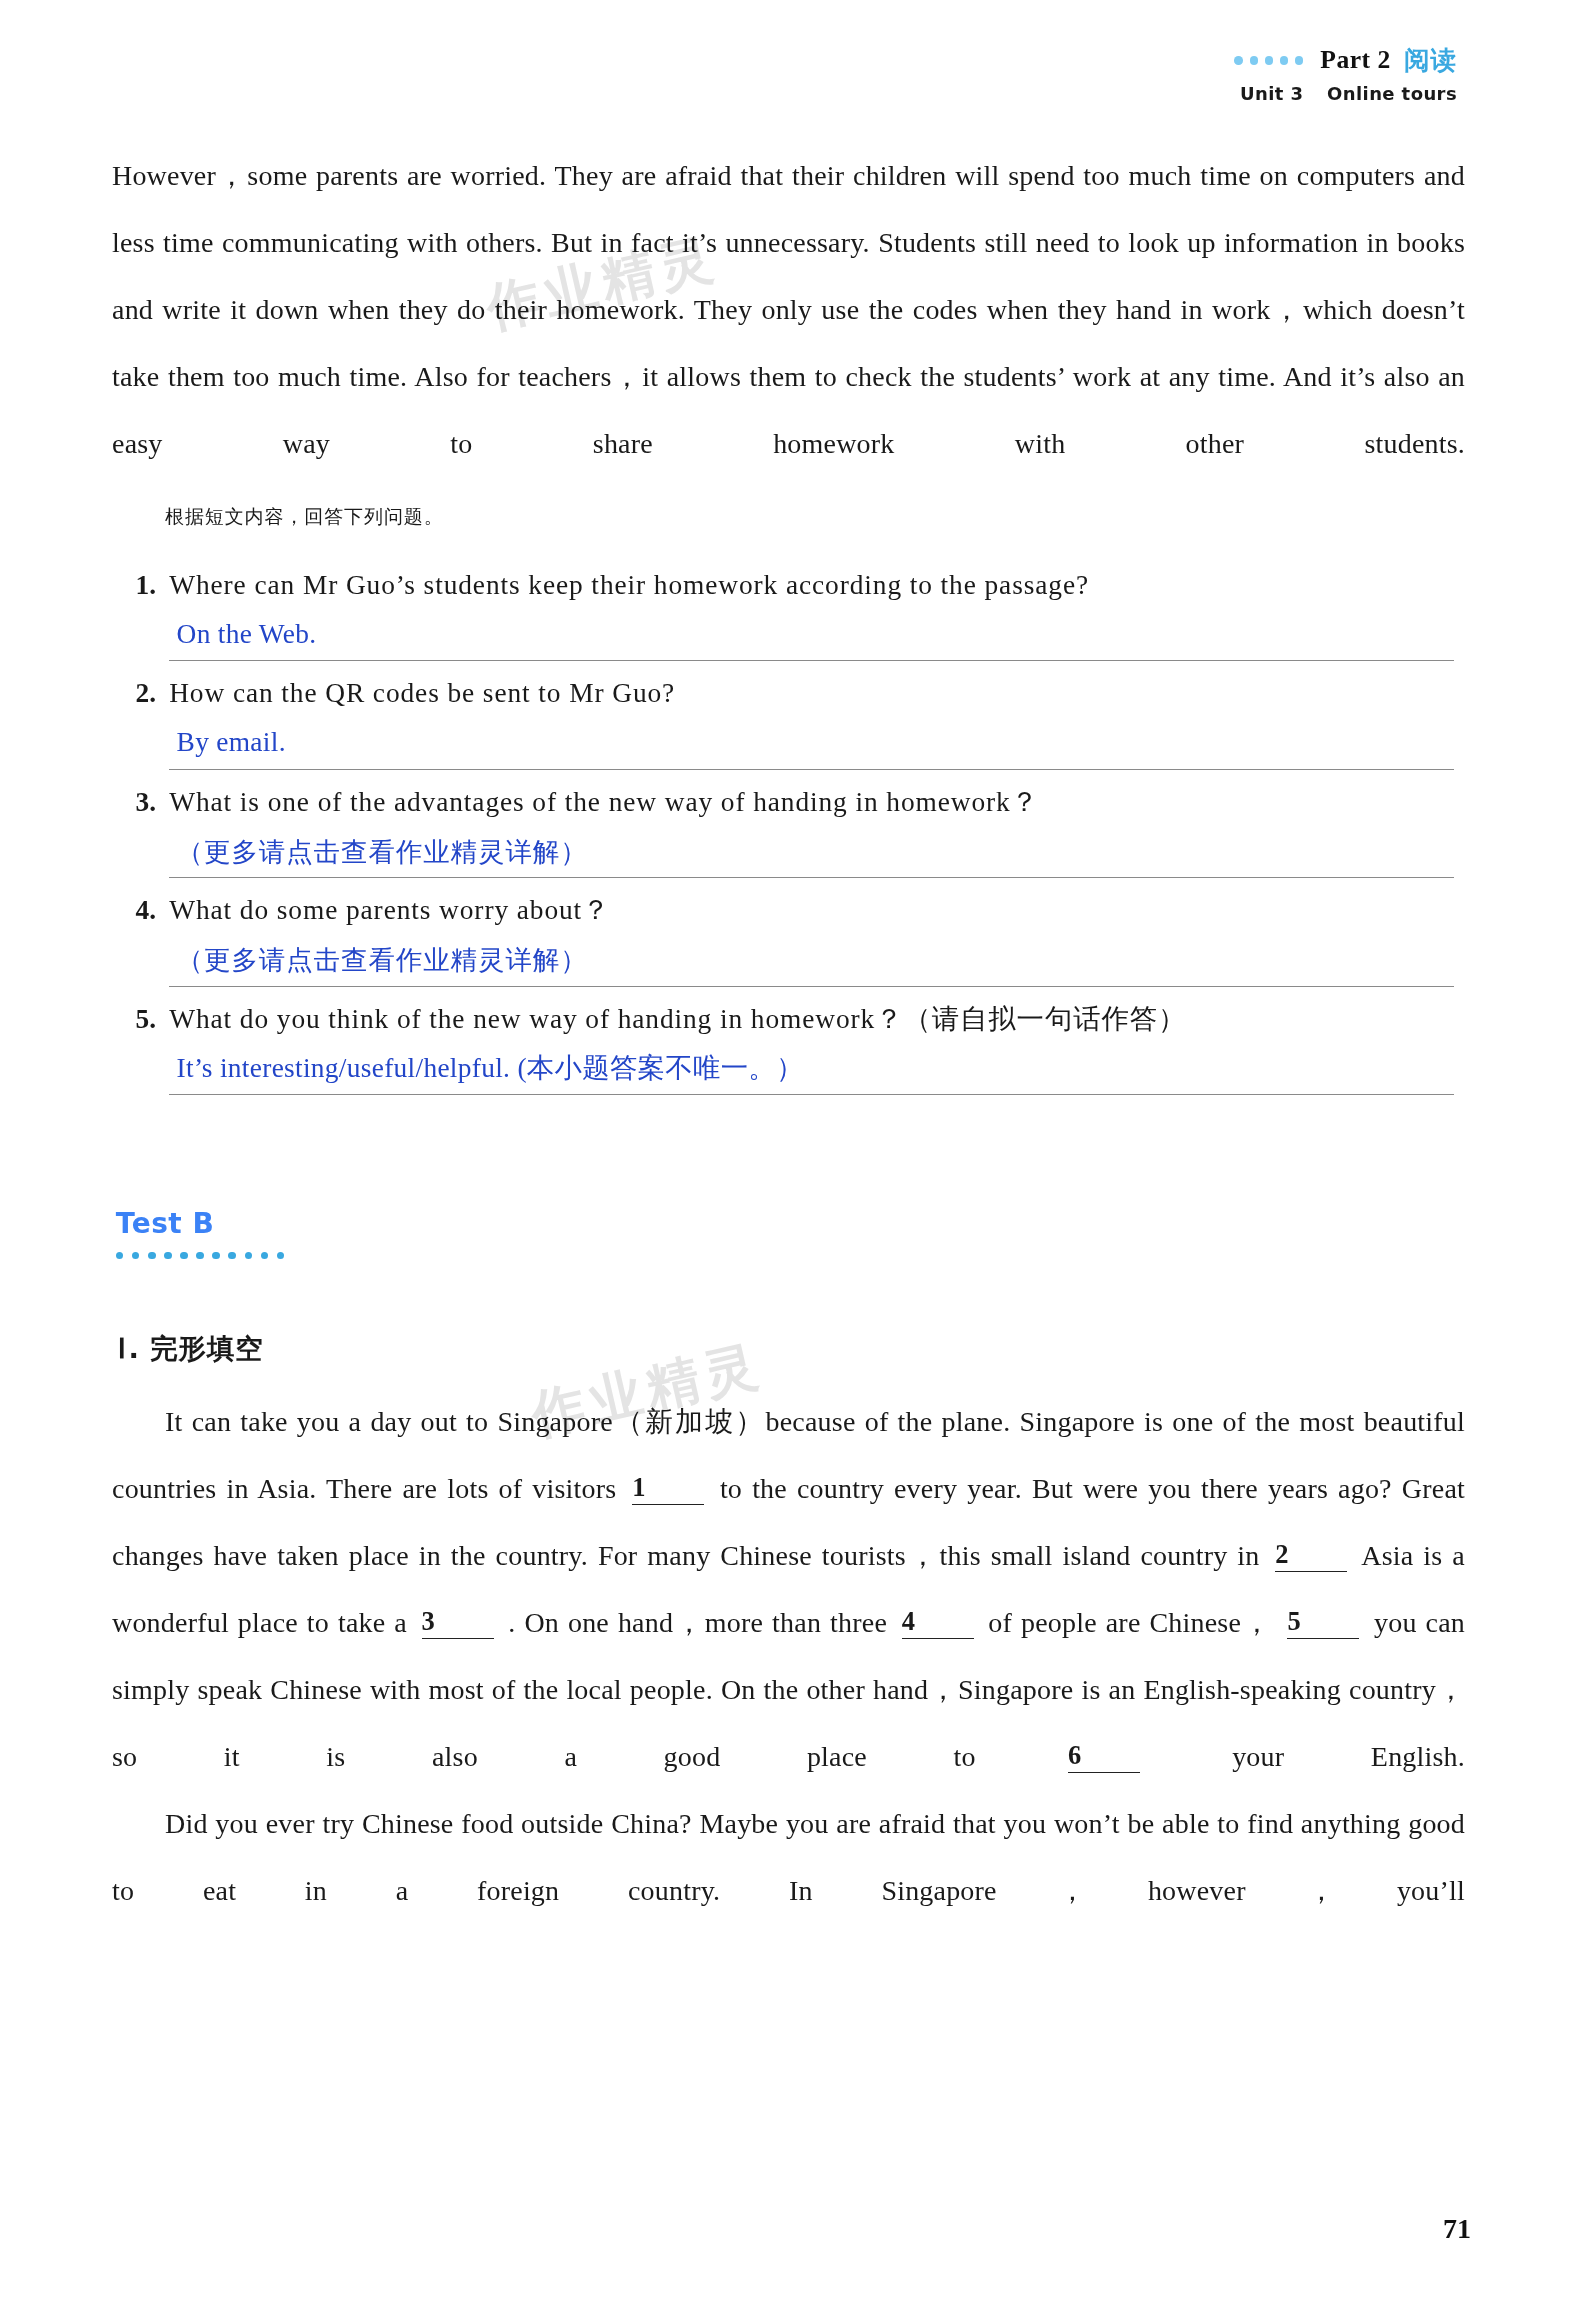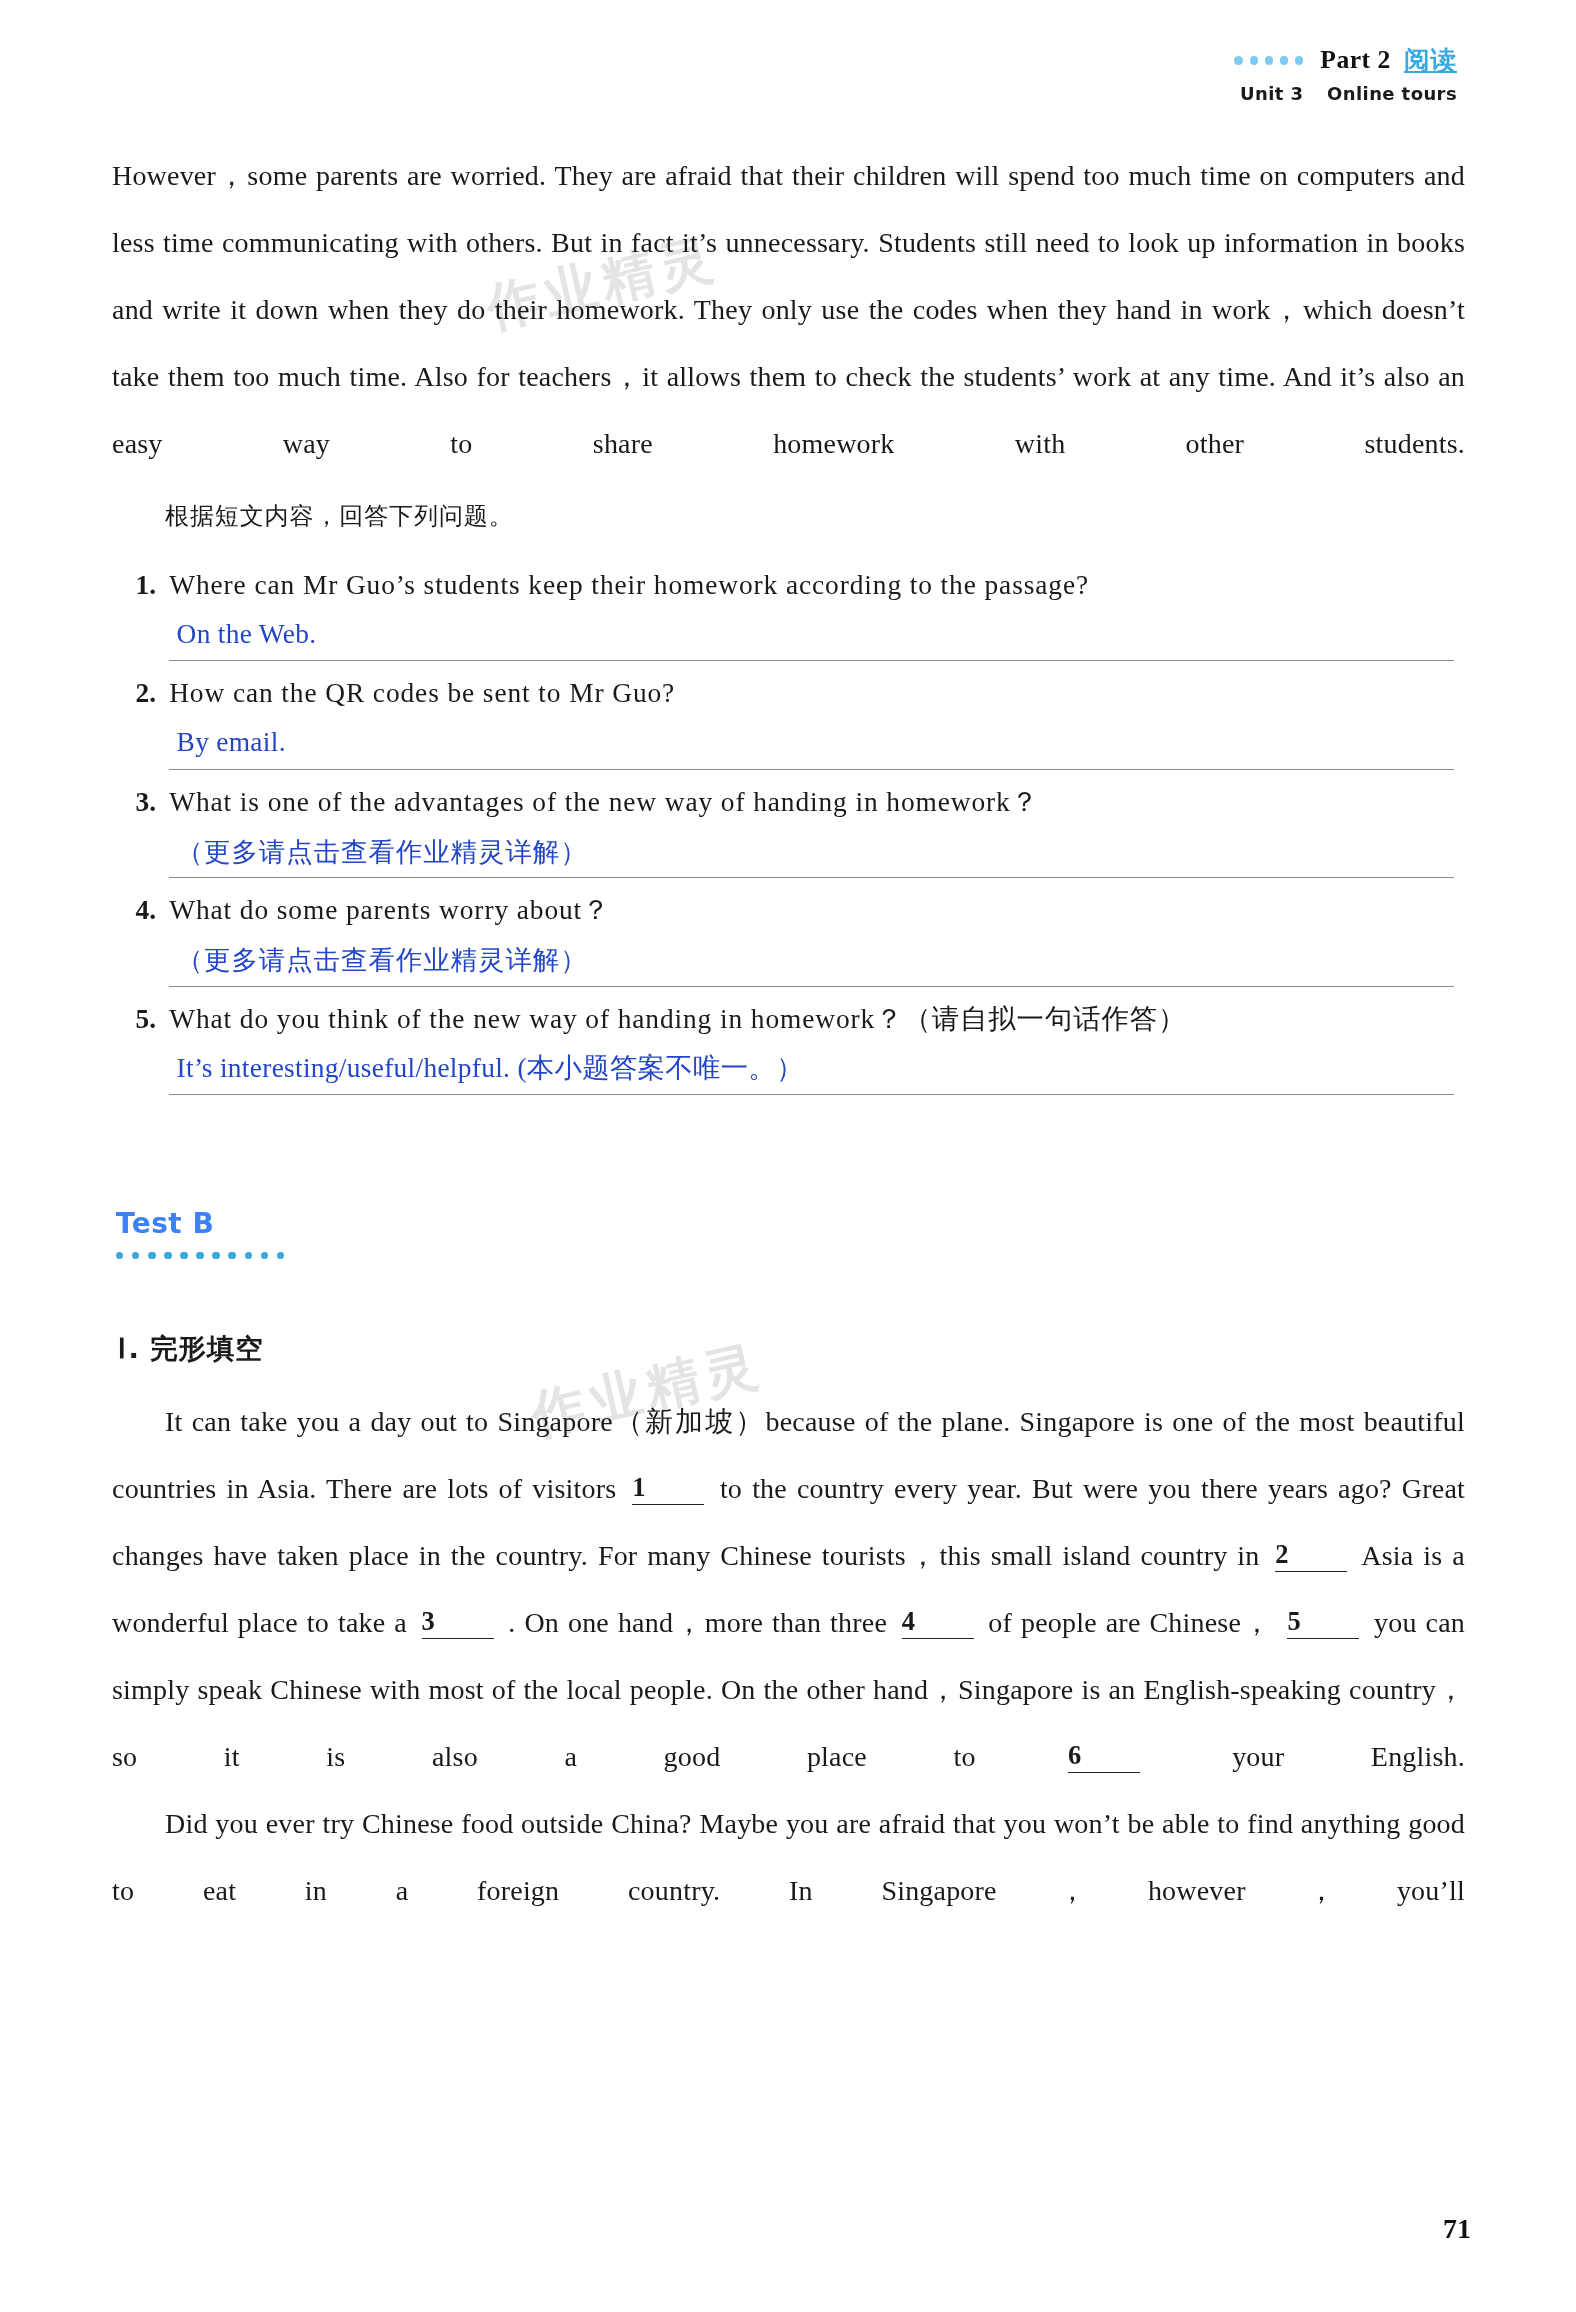--- a/index.html
+++ b/index.html
@@ -56,21 +56,20 @@
     font-size: 25.6px;
     color: #111;
     letter-spacing: 0.5px;
   }
   .part-cn {
     font-family: "DejaVu Sans", sans-serif;
     font-weight: bold;
     font-size: 25.6px;
     color: #39a8e0;
     letter-spacing: 0.9px;
-    text-decoration: underline;
   }
   .header-row2 {
     margin-top: 7.6px;
     font-family: "DejaVu Sans", sans-serif;
     font-weight: bold;
     font-size: 18px;
     color: #1a1a1a;
     letter-spacing: 0.4px;
   }
   .header-row2 .unit {
@@ -88,21 +87,21 @@
     margin: 0 0 0 0;
     font-size: 28px;
     line-height: 67px;
     text-align: justify;
     text-align-last: justify;
     letter-spacing: 0.2px;
   }
   .indent-cn {
     margin-top: 11.4px;
     font-family: "DejaVu Sans", sans-serif;
-    font-size: 24px;
+    font-size: 19px;
     line-height: 57px;
     padding-left: 53px;
     letter-spacing: 0.9px;
   }
 
   
   .qlist {
     margin-top: 13.2px;
   }
   .q {

